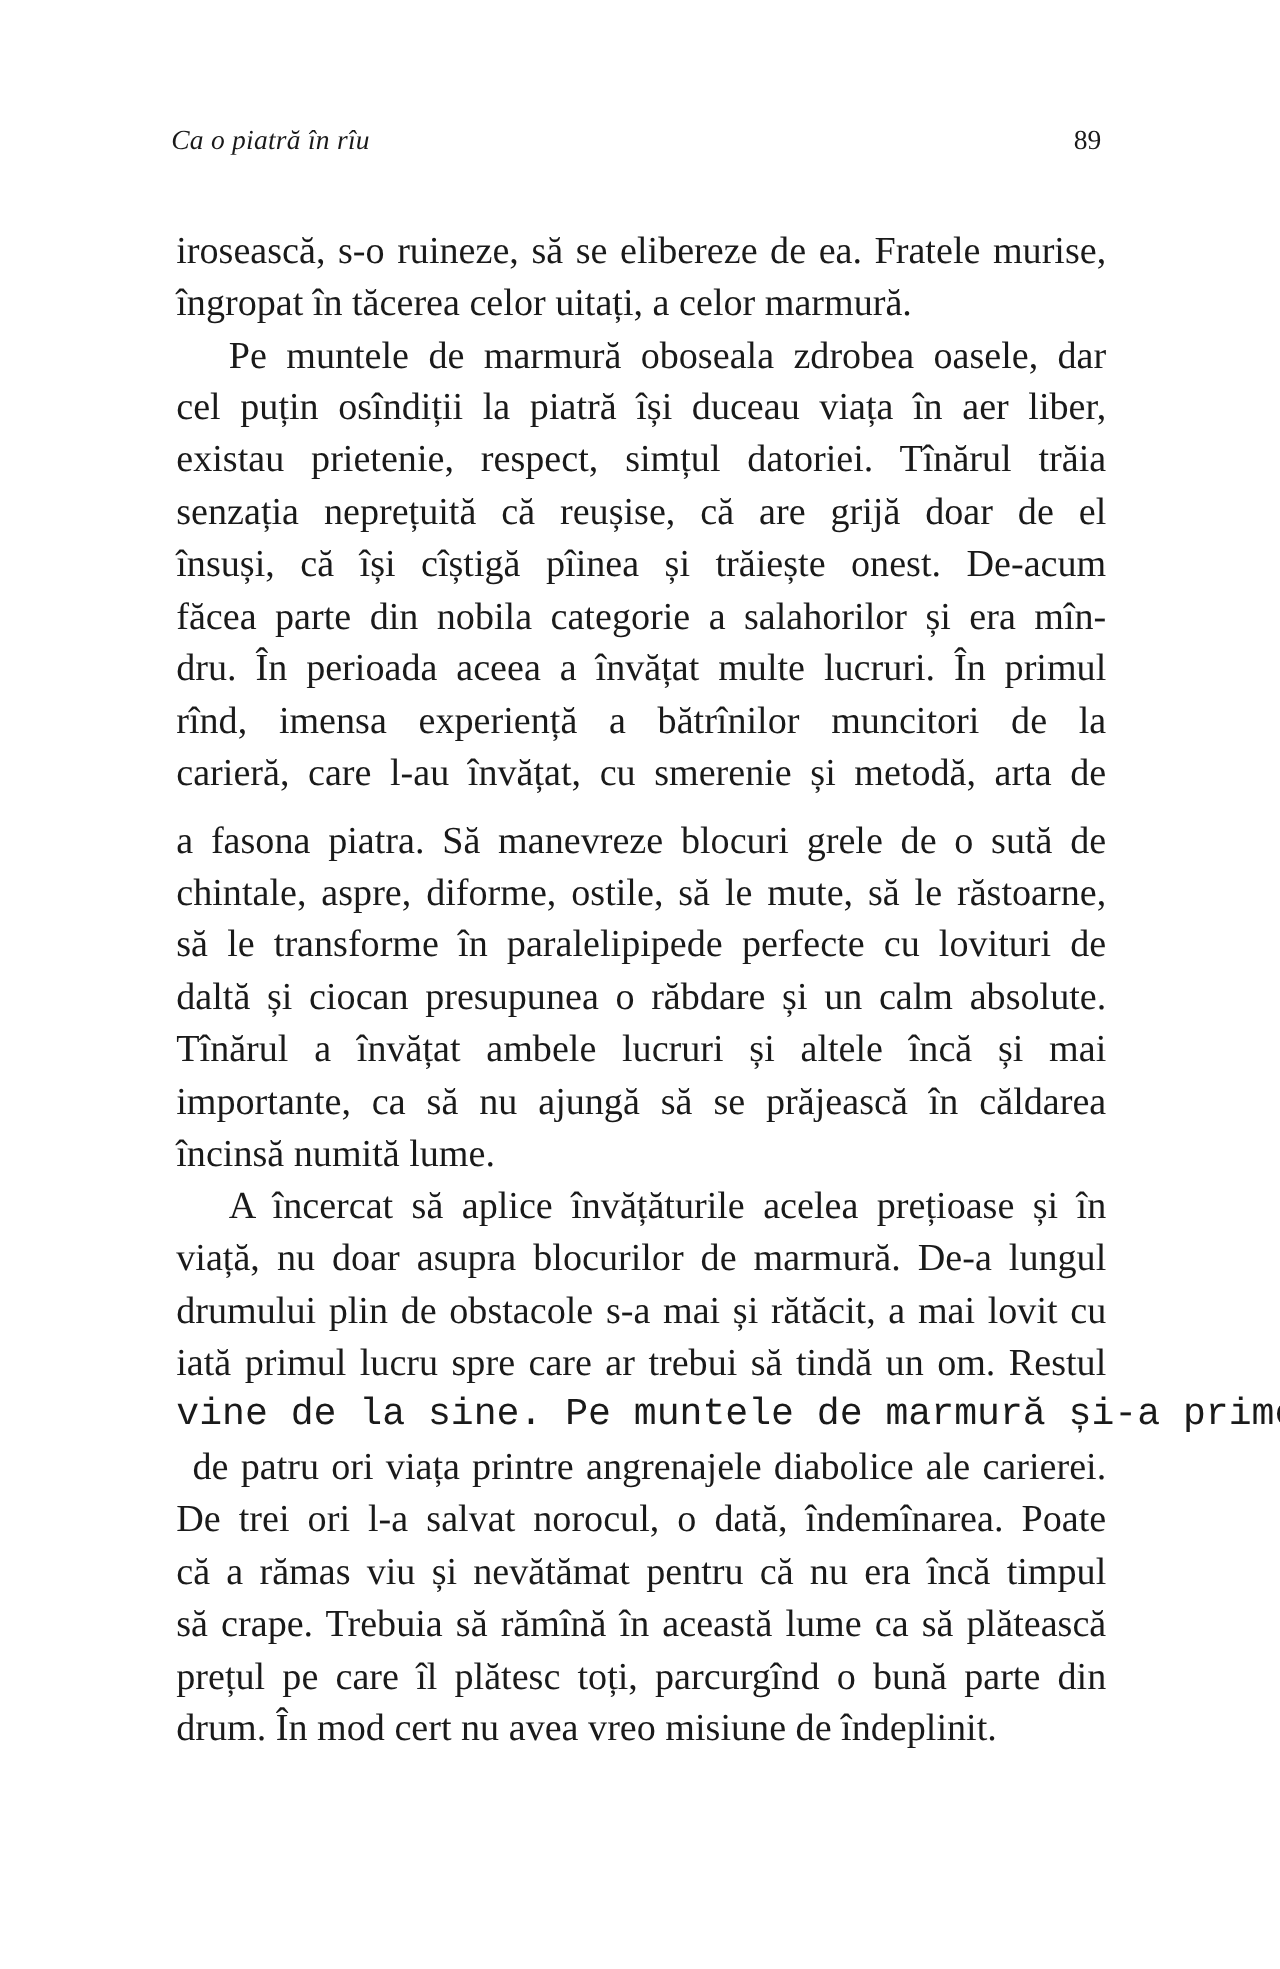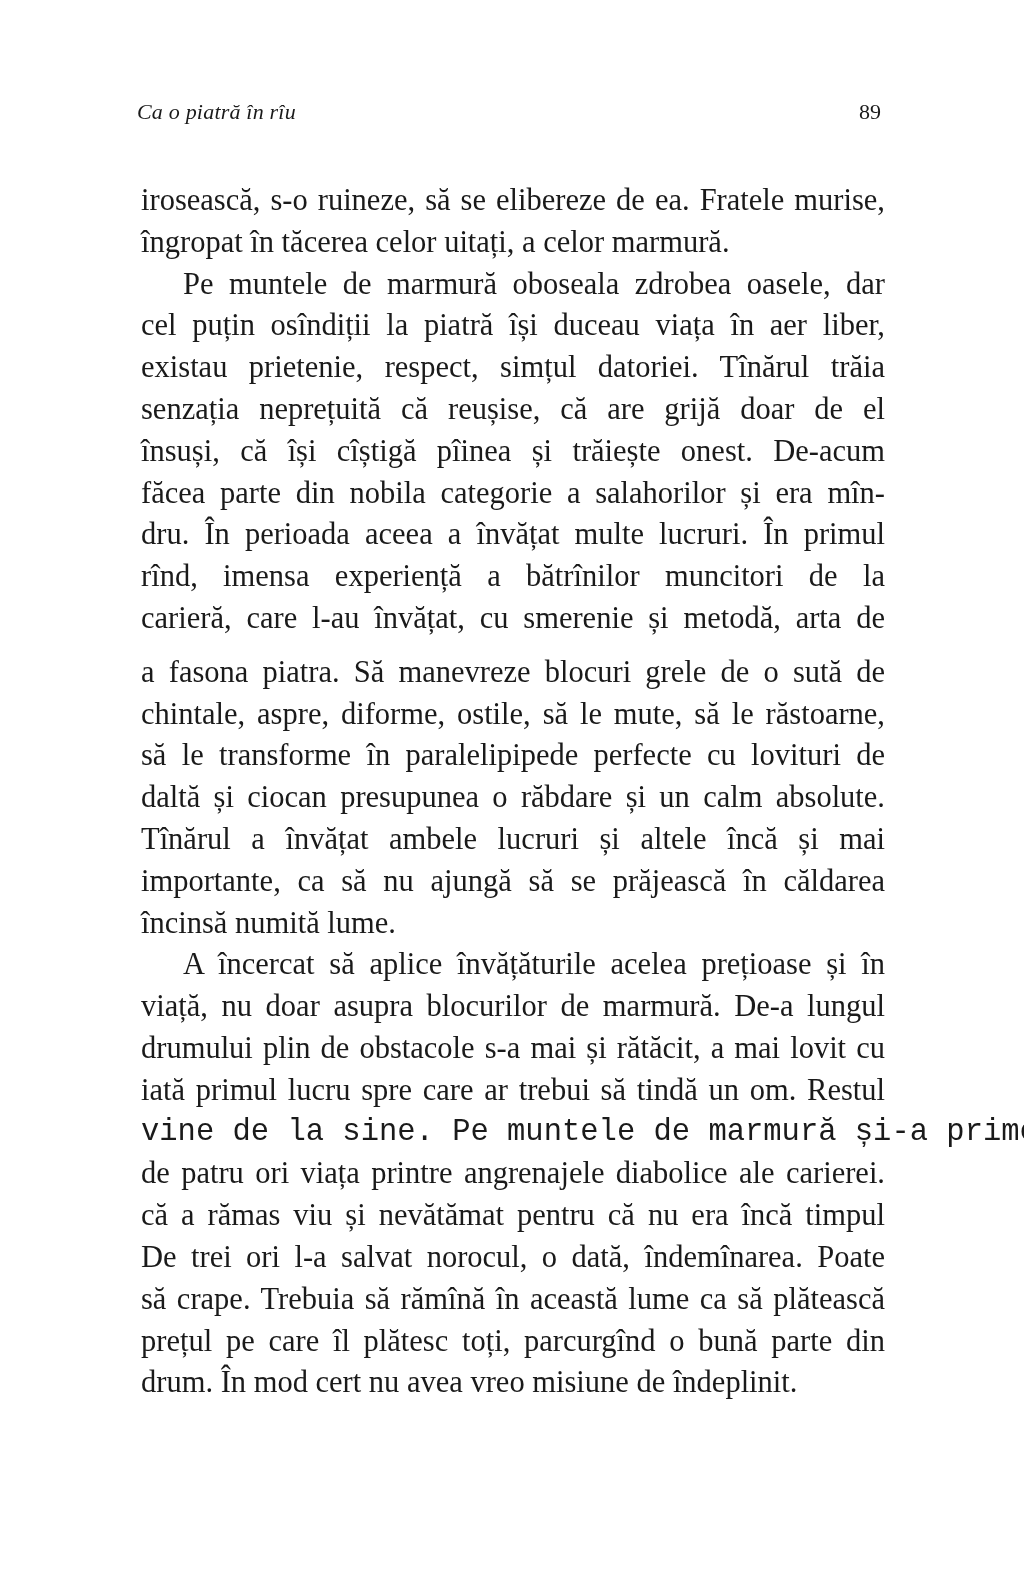--- a/index.html
+++ b/index.html
@@ -102,21 +102,21 @@
       <span class="line" style="white-space: nowrap;">importante, ca să nu ajungă să se prăjească în căldarea</span>
       <span class="line last" style="white-space: nowrap;">încinsă numită lume.</span>
     </div>
 
     <div class="paragraph">
       <span class="line indent" style="white-space: nowrap;">A încercat să aplice învățăturile acelea prețioase și în</span>
       <span class="line" style="white-space: nowrap;">viață, nu doar asupra blocurilor de marmură. De-a lungul</span>
       <span class="line" style="white-space: nowrap;">drumului plin de obstacole s-a mai și rătăcit, a mai lovit cu</span>
       <span class="line" style="white-space: nowrap;">iată primul lucru spre care ar trebui să tindă un om. Restul</span>
       <span class="line" style="white-space: nowrap; font-family: Liberation Mono, monospace;">vine de la sine. Pe muntele de marmură și-a primejduit</span>
-      <span class="line" style="white-space: nowrap;">de patru ori viața printre angrenajele diabolice ale carierei.</span>
+      <span class="line" style="white-space: nowrap; margin-left: 13px;">de patru ori viața printre angrenajele diabolice ale carierei.</span>
+      <span class="line" style="white-space: nowrap;">De trei ori l-a salvat norocul, o dată, îndemînarea. Poate</span>
       <span class="line" style="white-space: nowrap;">că a rămas viu și nevătămat pentru că nu era încă timpul</span>
-      <span class="line" style="white-space: nowrap;">De trei ori l-a salvat norocul, o dată, îndemînarea. Poate</span>
       <span class="line" style="white-space: nowrap;">să crape. Trebuia să rămînă în această lume ca să plătească</span>
       <span class="line" style="white-space: nowrap;">prețul pe care îl plătesc toți, parcurgînd o bună parte din</span>
       <span class="line last" style="white-space: nowrap;">drum. În mod cert nu avea vreo misiune de îndeplinit.</span>
     </div>
   </div>
 </div>
 
 </body></html>

